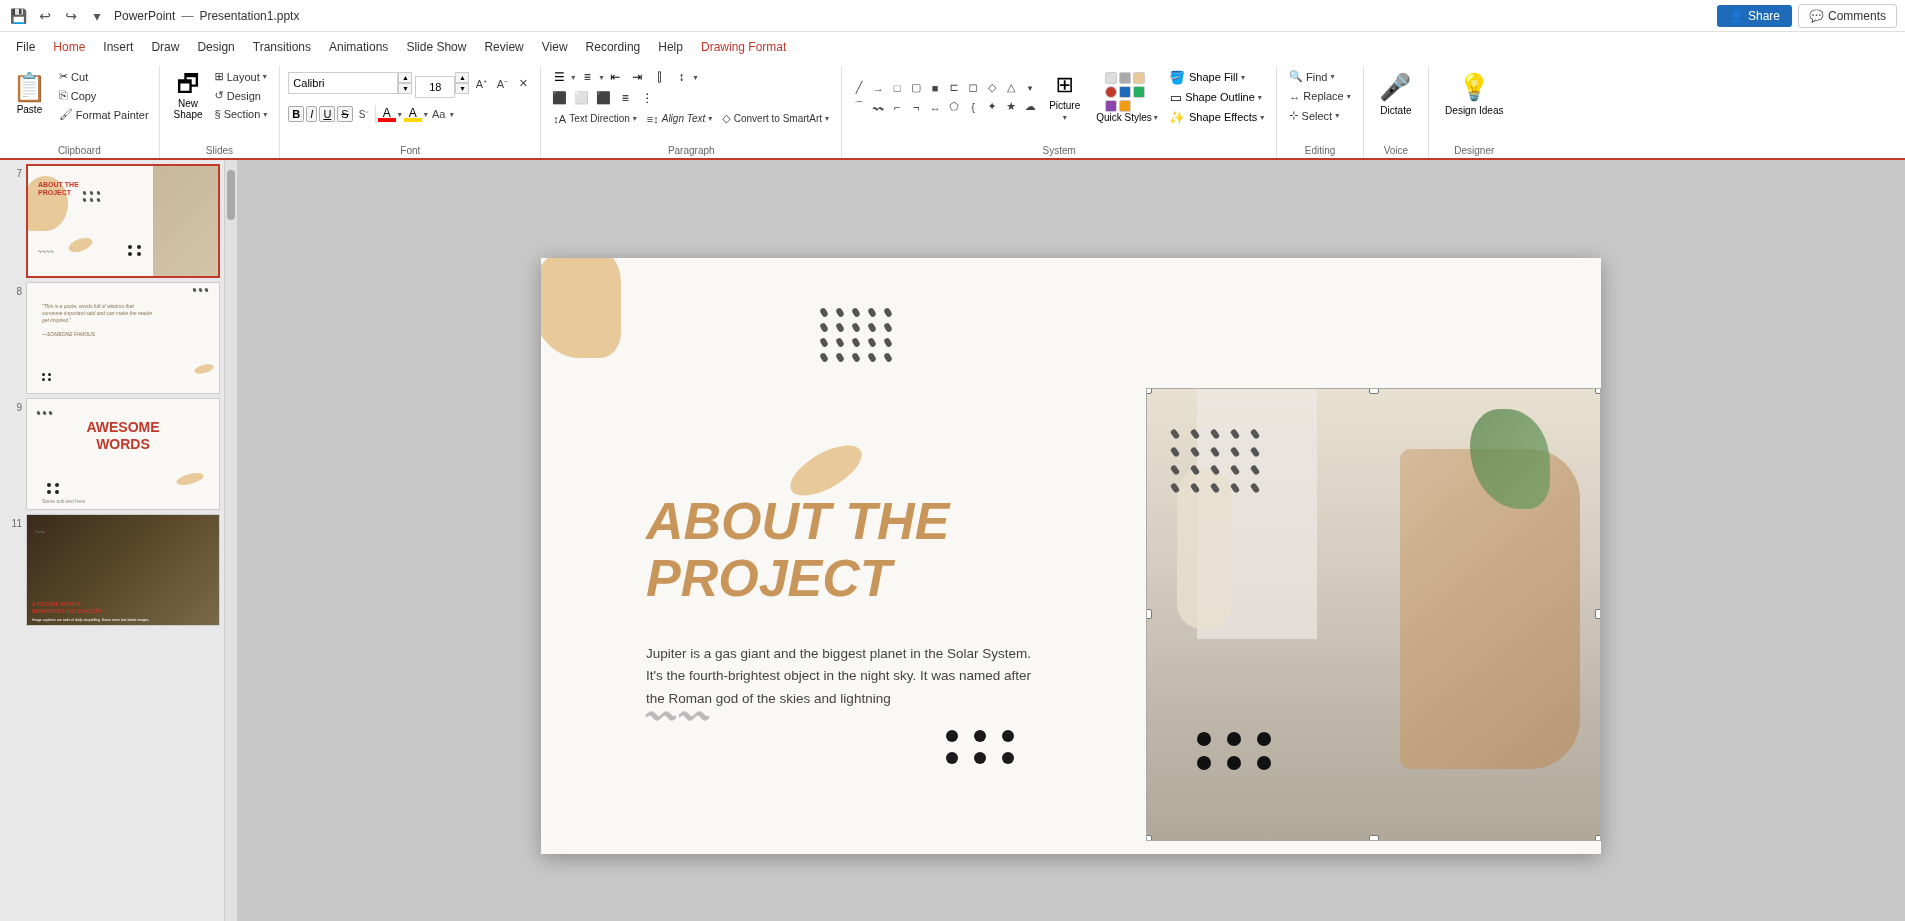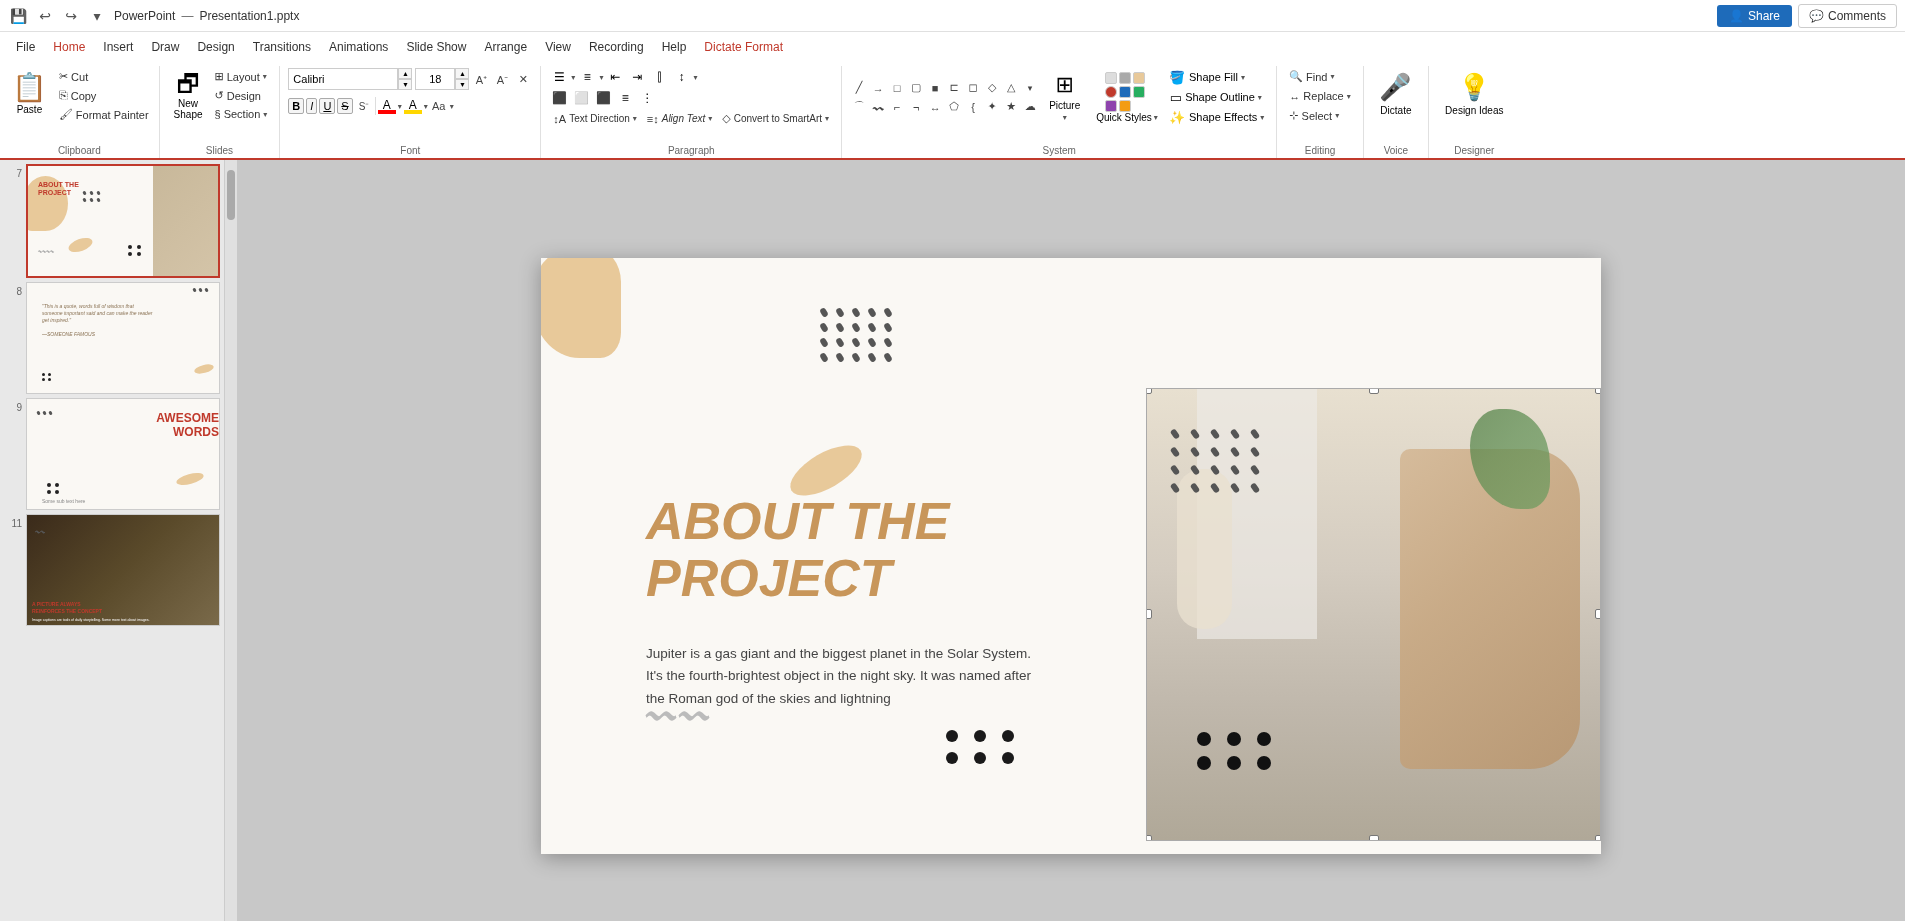--- a/index.html
+++ b/index.html
@@ -81,20 +81,21 @@
       font-size: 11px;
       background: #fff;
     }
     .font-size-input {
       width: 40px;
       height: 22px;
       border: 1px solid #ccc;
       padding: 0 4px;
       font-size: 11px;
       text-align: center;
+      margin-top: 8px;
     }
 
     
     .main-layout {
       display: flex;
       height: calc(921px - 130px);
     }
 
     
     .slide-panel {
@@ -170,23 +171,23 @@
       font-size: 5px;
       color: #8B7355;
       font-style: italic;
       line-height: 1.4;
     }
 
     
     .s9-preview { background: #faf8f4; }
     .s9-title {
       position: absolute;
-      top: 12px; left: 0; right: 0;
-      text-align: right;
-      font-size: 12px;
+      top: 20px; left: 0; right: 0;
+      text-align: center;
+      font-size: 14px;
       font-weight: bold;
       color: #C0392B;
       line-height: 1.2;
     }
 
     
     .s10-preview { background: #2c2c2c; }
     .s10-img {
       position: absolute;
       inset: 0;
@@ -625,25 +626,25 @@
 
 <div class="menu-bar">
   <div class="menu-item">File</div>
   <div class="menu-item active">Home</div>
   <div class="menu-item">Insert</div>
   <div class="menu-item">Draw</div>
   <div class="menu-item">Design</div>
   <div class="menu-item">Transitions</div>
   <div class="menu-item">Animations</div>
   <div class="menu-item">Slide Show</div>
-  <div class="menu-item">Arrange</div>
+  <div class="menu-item">Review</div>
   <div class="menu-item">View</div>
   <div class="menu-item">Recording</div>
   <div class="menu-item">Help</div>
-  <div class="menu-item picture-format">Dictate Format</div>
+  <div class="menu-item picture-format">Drawing Format</div>
 </div>
 
 <div class="ribbon">
 
   <div class="ribbon-group" style="padding: 0 4px;">
     <div class="ribbon-group-content">
       <div class="ribbon-large-btn" style="padding-top:6px;">
         <div class="big-icon">📋</div>
         <div class="btn-label">Paste</div>
       </div>

